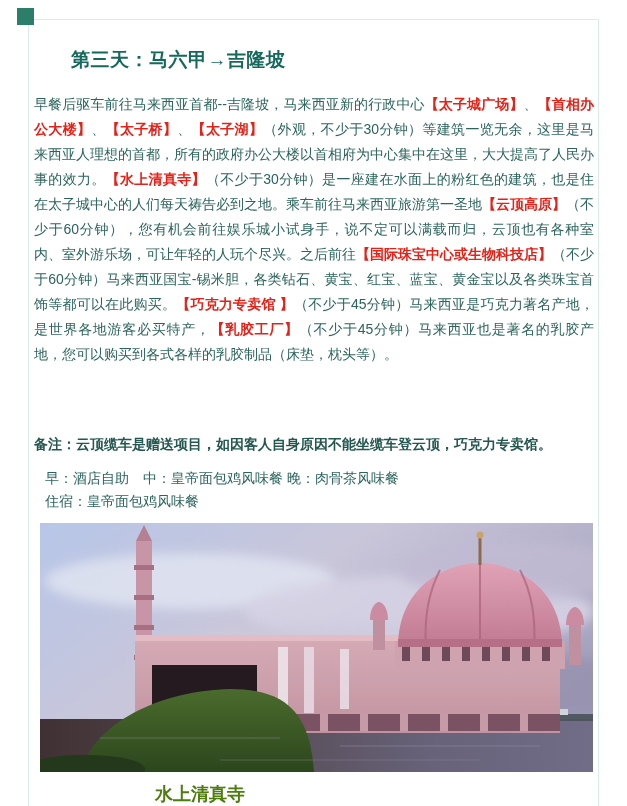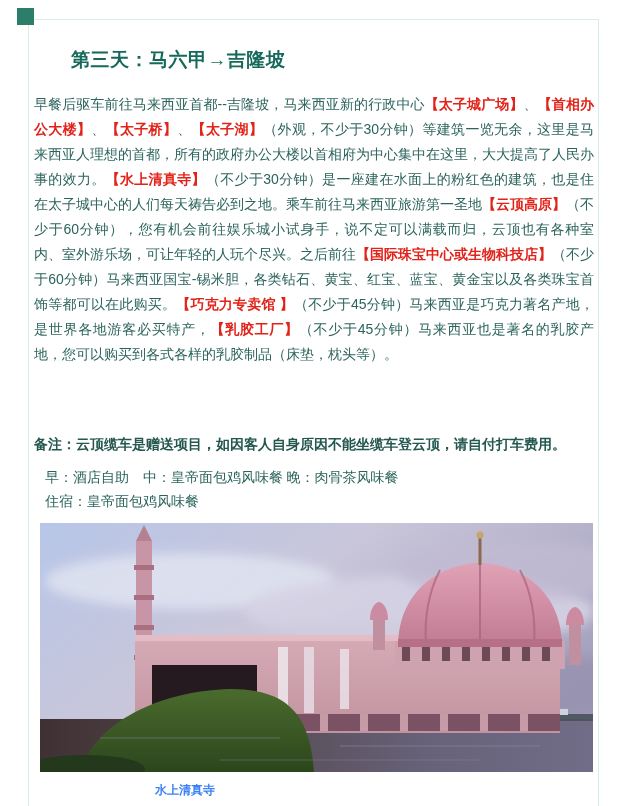--- a/index.html
+++ b/index.html
@@ -24,46 +24,46 @@
     position:absolute;left:34px;top:78px;width:560px;z-index:2;
     font-size:14px;line-height:25px;color:#2b645c;text-align:justify;
   }
   .itinerary-paragraph .hl{color:#e2231a;font-weight:bold;margin-top:8px;}
   .note-paragraph{
     position:absolute;left:34px;top:418px;width:560px;z-index:2;
     font-size:14px;line-height:25px;color:#24574f;font-weight:bold;text-align:justify;
   }
   .meals-line{
     position:absolute;left:45px;top:469px;z-index:2;
-    font-size:14px;line-height:18px;color:#2b645c;font-family:Liberation Serif, serif;
+    font-size:14px;line-height:18px;color:#2b645c;
   }
   .lodging-line{
     position:absolute;left:45px;top:492px;z-index:2;
     font-size:14px;line-height:18px;color:#2b645c;
   }
   .mosque-photo{
     position:absolute;left:40px;top:523px;width:553px;height:249px;z-index:2;
     overflow:hidden;background:#b7c0de;
   }
   .photo-caption{
     position:absolute;left:155px;top:782px;z-index:2;
-    font-size:12px;font-weight:bold;color:#3b82f6;
+    font-size:18px;font-weight:bold;color:#4d7c0f;
   }
 </style>
 </head>
 <body>
 
 <div class="corner-accent"></div>
 <div class="content-panel"></div>
 
 <h1 class="day-title">第三天：马六甲→吉隆坡</h1>
 
 <p class="itinerary-paragraph"><span>早餐后驱车前往马来西亚首都--吉隆坡，马来西亚新的行政中心</span><span class="hl">【太子城广场】</span><span>、</span><span class="hl">【首相办公大楼】</span><span>、</span><span class="hl">【太子桥】</span><span>、</span><span class="hl">【太子湖】</span><span>（外观，不少于30分钟）等建筑一览无余，这里是马来西亚人理想的首都，所有的政府办公大楼以首相府为中心集中在这里，大大提高了人民办事的效力。</span><span class="hl">【水上清真寺】</span><span>（不少于30分钟）是一座建在水面上的粉红色的建筑，也是住在太子城中心的人们每天祷告必到之地。乘车前往马来西亚旅游第一圣地</span><span class="hl">【云顶高原】</span><span>（不少于60分钟），您有机会前往娱乐城小试身手，说不定可以满载而归，云顶也有各种室内、室外游乐场，可让年轻的人玩个尽兴。之后前往</span><span class="hl">【国际珠宝中心或生物科技店】</span><span>（不少于60分钟）马来西亚国宝-锡米胆，各类钻石、黄宝、红宝、蓝宝、黄金宝以及各类珠宝首饰等都可以在此购买。</span><span class="hl">【巧克力专卖馆 】</span><span>（不少于45分钟）马来西亚是巧克力著名产地，是世界各地游客必买特产，</span><span class="hl">【乳胶工厂】</span><span>（不少于45分钟）马来西亚也是著名的乳胶产地，您可以购买到各式各样的乳胶制品（床垫，枕头等）。</span></p>
 
-<p class="note-paragraph">备注：云顶缆车是赠送项目，如因客人自身原因不能坐缆车登云顶，请自付打车费用。</p>
+<p class="note-paragraph">备注：云顶缆车是赠送项目，如因客人自身原因不能坐缆车登云顶，巧克力专卖馆。</p>
 
 <div class="meals-line">早：酒店自助　中：皇帝面包鸡风味餐 晚：肉骨茶风味餐</div>
 <div class="lodging-line">住宿：皇帝面包鸡风味餐</div>
 
 <div class="mosque-photo">
   <svg width="553" height="249" viewBox="0 0 553 249" preserveAspectRatio="none" xmlns="http://www.w3.org/2000/svg">
     <defs>
       <linearGradient id="sky" x1="0" y1="0" x2="1" y2="0.6">
         <stop offset="0" stop-color="#b7c6e8"></stop>
         <stop offset="0.45" stop-color="#c9c6da"></stop>

